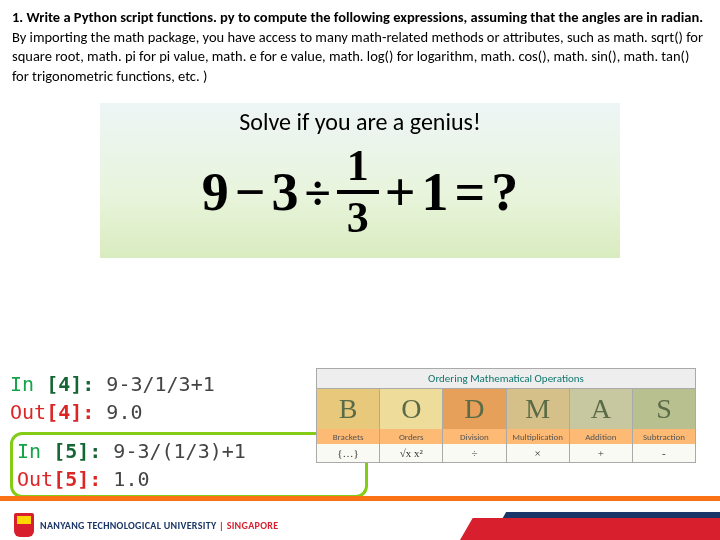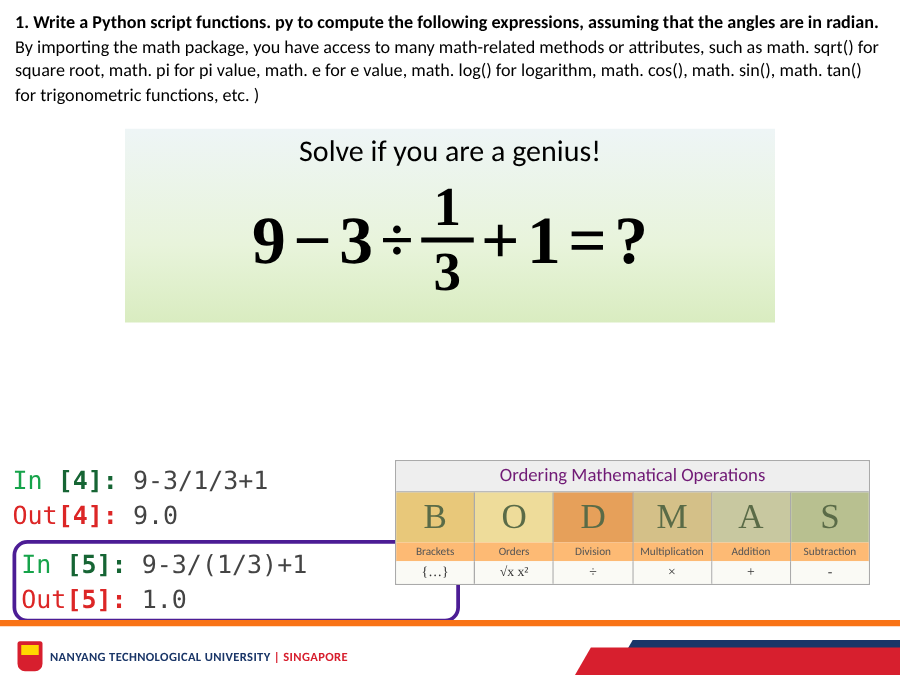--- a/index.html
+++ b/index.html
@@ -13,23 +13,23 @@
 .frac{display:inline-flex;flex-direction:column;align-items:center;font-size:44px;line-height:1;vertical-align:middle}
 .frac .num{border-bottom:4px solid #000;padding:0 10px 2px 10px}
 .frac .den{padding-top:2px}
 .divsym{font-size:48px}
 .code-block{position:absolute;left:10px;top:370px;font-family:Consolas,monospace;font-size:20px;line-height:1.4}
 .in-lbl{color:#16a34a}
 .in-num{color:#166534;font-weight:bold}
 .out-lbl{color:#dc2626}
 .out-num{color:#dc2626;font-weight:bold}
 .code-text{color:#444}
-.highlight{border:3px solid #4c1d95;border-radius:12px;padding:2px 119px 2px 4px;margin-top:6px;display:inline-block}
+.highlight{border:3px solid #84cc16;border-radius:12px;padding:2px 119px 2px 4px;margin-top:6px;display:inline-block}
 .bodmas{position:absolute;right:24px;top:368px;width:380px;border:1px solid #aaa;background:#fff}
-.bodmas-title{text-align:center;font-size:15px;color:#701a75;background:#eee;padding:3px 0;border-bottom:1px solid #aaa}
+.bodmas-title{text-align:center;font-size:11px;color:#0f766e;background:#eee;padding:3px 0;border-bottom:1px solid #aaa}
 .bodmas-row{display:flex}
 .bodmas-cell{flex:1;border-right:1px solid #aaa;text-align:center}
 .bodmas-cell:last-child{border-right:none}
 .letter{font-size:28px;font-weight:400;color:#5a6b47;padding:4px 0;font-family:Georgia,serif}
 .b-b{background:#e8c87a}
 .b-o{background:#eedc9a}
 .b-d{background:#e6a05a}
 .b-m{background:#d4c088}
 .b-a{background:#c8c8a0}
 .b-s{background:#b8c090}

